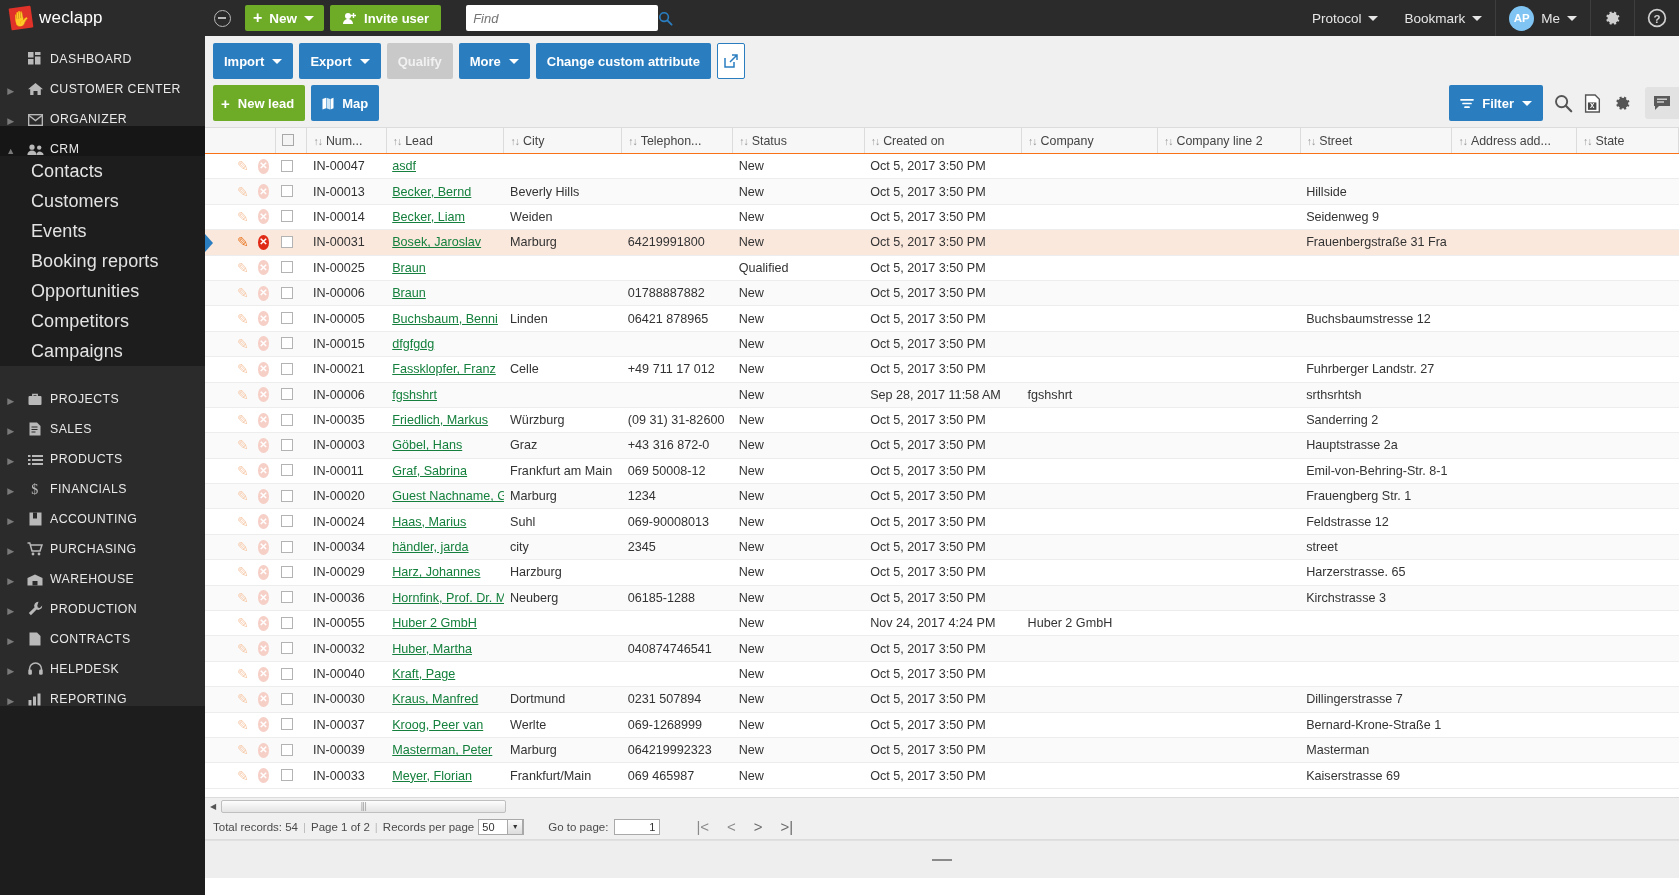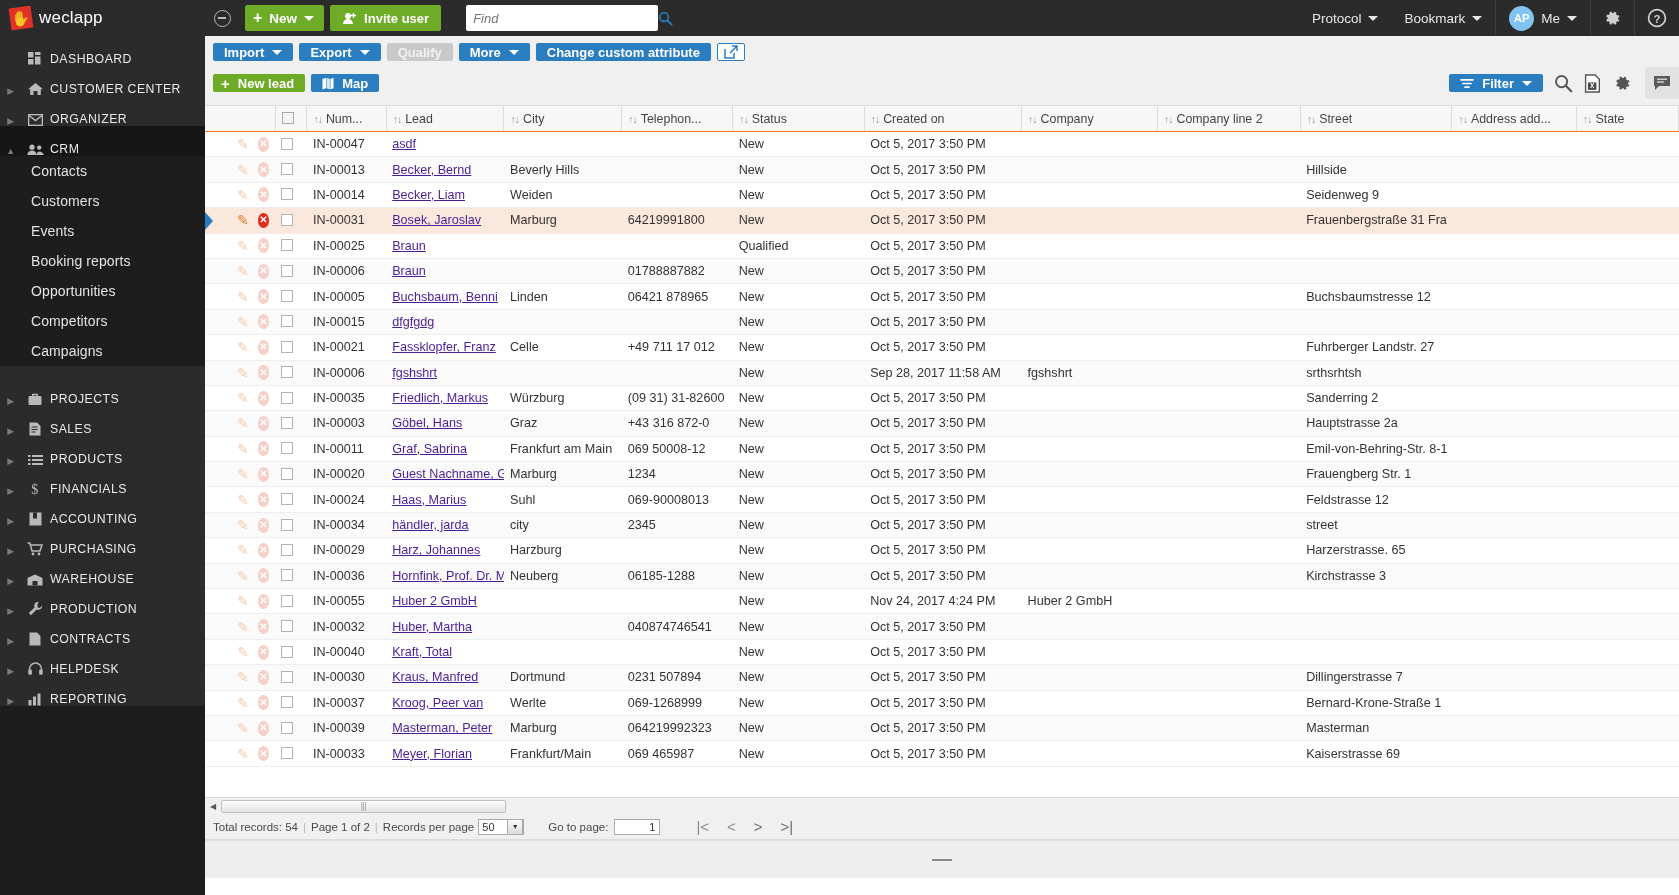--- a/index.html
+++ b/index.html
@@ -103,37 +103,37 @@
     width: 22px; display: flex; align-items: center; justify-content: center;
     color: #7a7a7a; font-size: 9px;
   }
   .nav-ico {
     width: 26px; display: flex; align-items: center; justify-content: center;
     color: #b9b9b9;
   }
   .nav-label { padding-left: 2px; }
   .sub-row {
     height: 30px; display: flex; align-items: center; padding-left: 31px;
-    color: #e3e3e3; font-size: 14px; cursor: pointer; background: #1d1d1d;
+    color: #e3e3e3; font-size: 18px; cursor: pointer; background: #1d1d1d;
     letter-spacing: .1px;
   }
   .sub-row.active { background: #3291d1; color: #fff; }
   .divider-strip { height: 10px; background: #2b2b2b; }
   .sb-spacer { flex: 1; background: #1d1d1d; }
 
   
   .main { flex: 1; display: flex; flex-direction: column; min-width: 0; background: #fff; }
 
   .action-bar {
     background: #f0f0f0; padding: 7px 0 0 8px; flex: 0 0 auto;
   }
   .btn-row { display: flex; align-items: center; gap: 6px; }
   .btn-row.second { margin-top: 6px; padding-bottom: 6px; position: relative; }
   .bbtn {
-    background: #2a7ec0; color: #fff; border: none; height: 18px;
+    background: #2a7ec0; color: #fff; border: none; height: 36px;
     font-size: 13px; font-weight: bold; padding: 0 11px; cursor: pointer;
     border-radius: 2px; display: flex; align-items: center; gap: 8px;
     font-family: "Liberation Sans", sans-serif;
   }
   .bbtn.disabled { background: #c9c9c9; color: #f1f1f1; cursor: default; }
   .bbtn.green { background: #6eab26; padding-left: 8px; }
   .bbtn.icon-only {
     background: #fff; border: 1px solid #2a7ec0; width: 28px; padding: 0;
     justify-content: center; color: #2a7ec0;
   }
@@ -173,21 +173,21 @@
     color: #fff; font-size: 10px; font-weight: bold; display: flex;
     align-items: center; justify-content: center; line-height: 1;
   }
   tr.sel .xcircle { background: #e02b17; }
   td.c-chk { width: 28px; padding: 0 4px 0 6px; }
   .cbox {
     width: 12px; height: 12px; border: 1px solid #b3b3b3; background: #fff;
     display: inline-block; position: relative; top: 1px;
   }
   .cbox.hdr { border-color: #a8a8a8; background: #f4f4f4; }
-  a.lnk { color: #4c1d95; text-decoration: underline; cursor: pointer; }
+  a.lnk { color: #15803d; text-decoration: underline; cursor: pointer; }
   .sel-marker {
     position: absolute; left: 0; width: 0; height: 0;
     border-top: 9px solid transparent; border-bottom: 9px solid transparent;
     border-left: 8px solid #2a7ec0;
   }
 
   
   .hscroll {
     height: 17px; background: #f0f0f0; border-top: 1px solid #dcdcdc;
     display: flex; align-items: center; flex: 0 0 17px;
@@ -1056,21 +1056,21 @@
               </tr>
               <tr>
                 <td class="c-act">
                   <div class="act-cell">
                     <span class="pencil">✎</span>
                     <span class="xcircle">✕</span>
                   </div>
                 </td>
                 <td class="c-chk"><span class="cbox"></span></td>
                 <td>IN-00040</td>
-                <td><a class="lnk">Kraft, Total</a></td>
+                <td><a class="lnk">Kraft, Page</a></td>
                 <td></td>
                 <td></td>
                 <td>New</td>
                 <td>Oct 5, 2017 3:50 PM</td>
                 <td></td>
                 <td></td>
                 <td></td>
                 <td></td>
                 <td></td>
               </tr>

